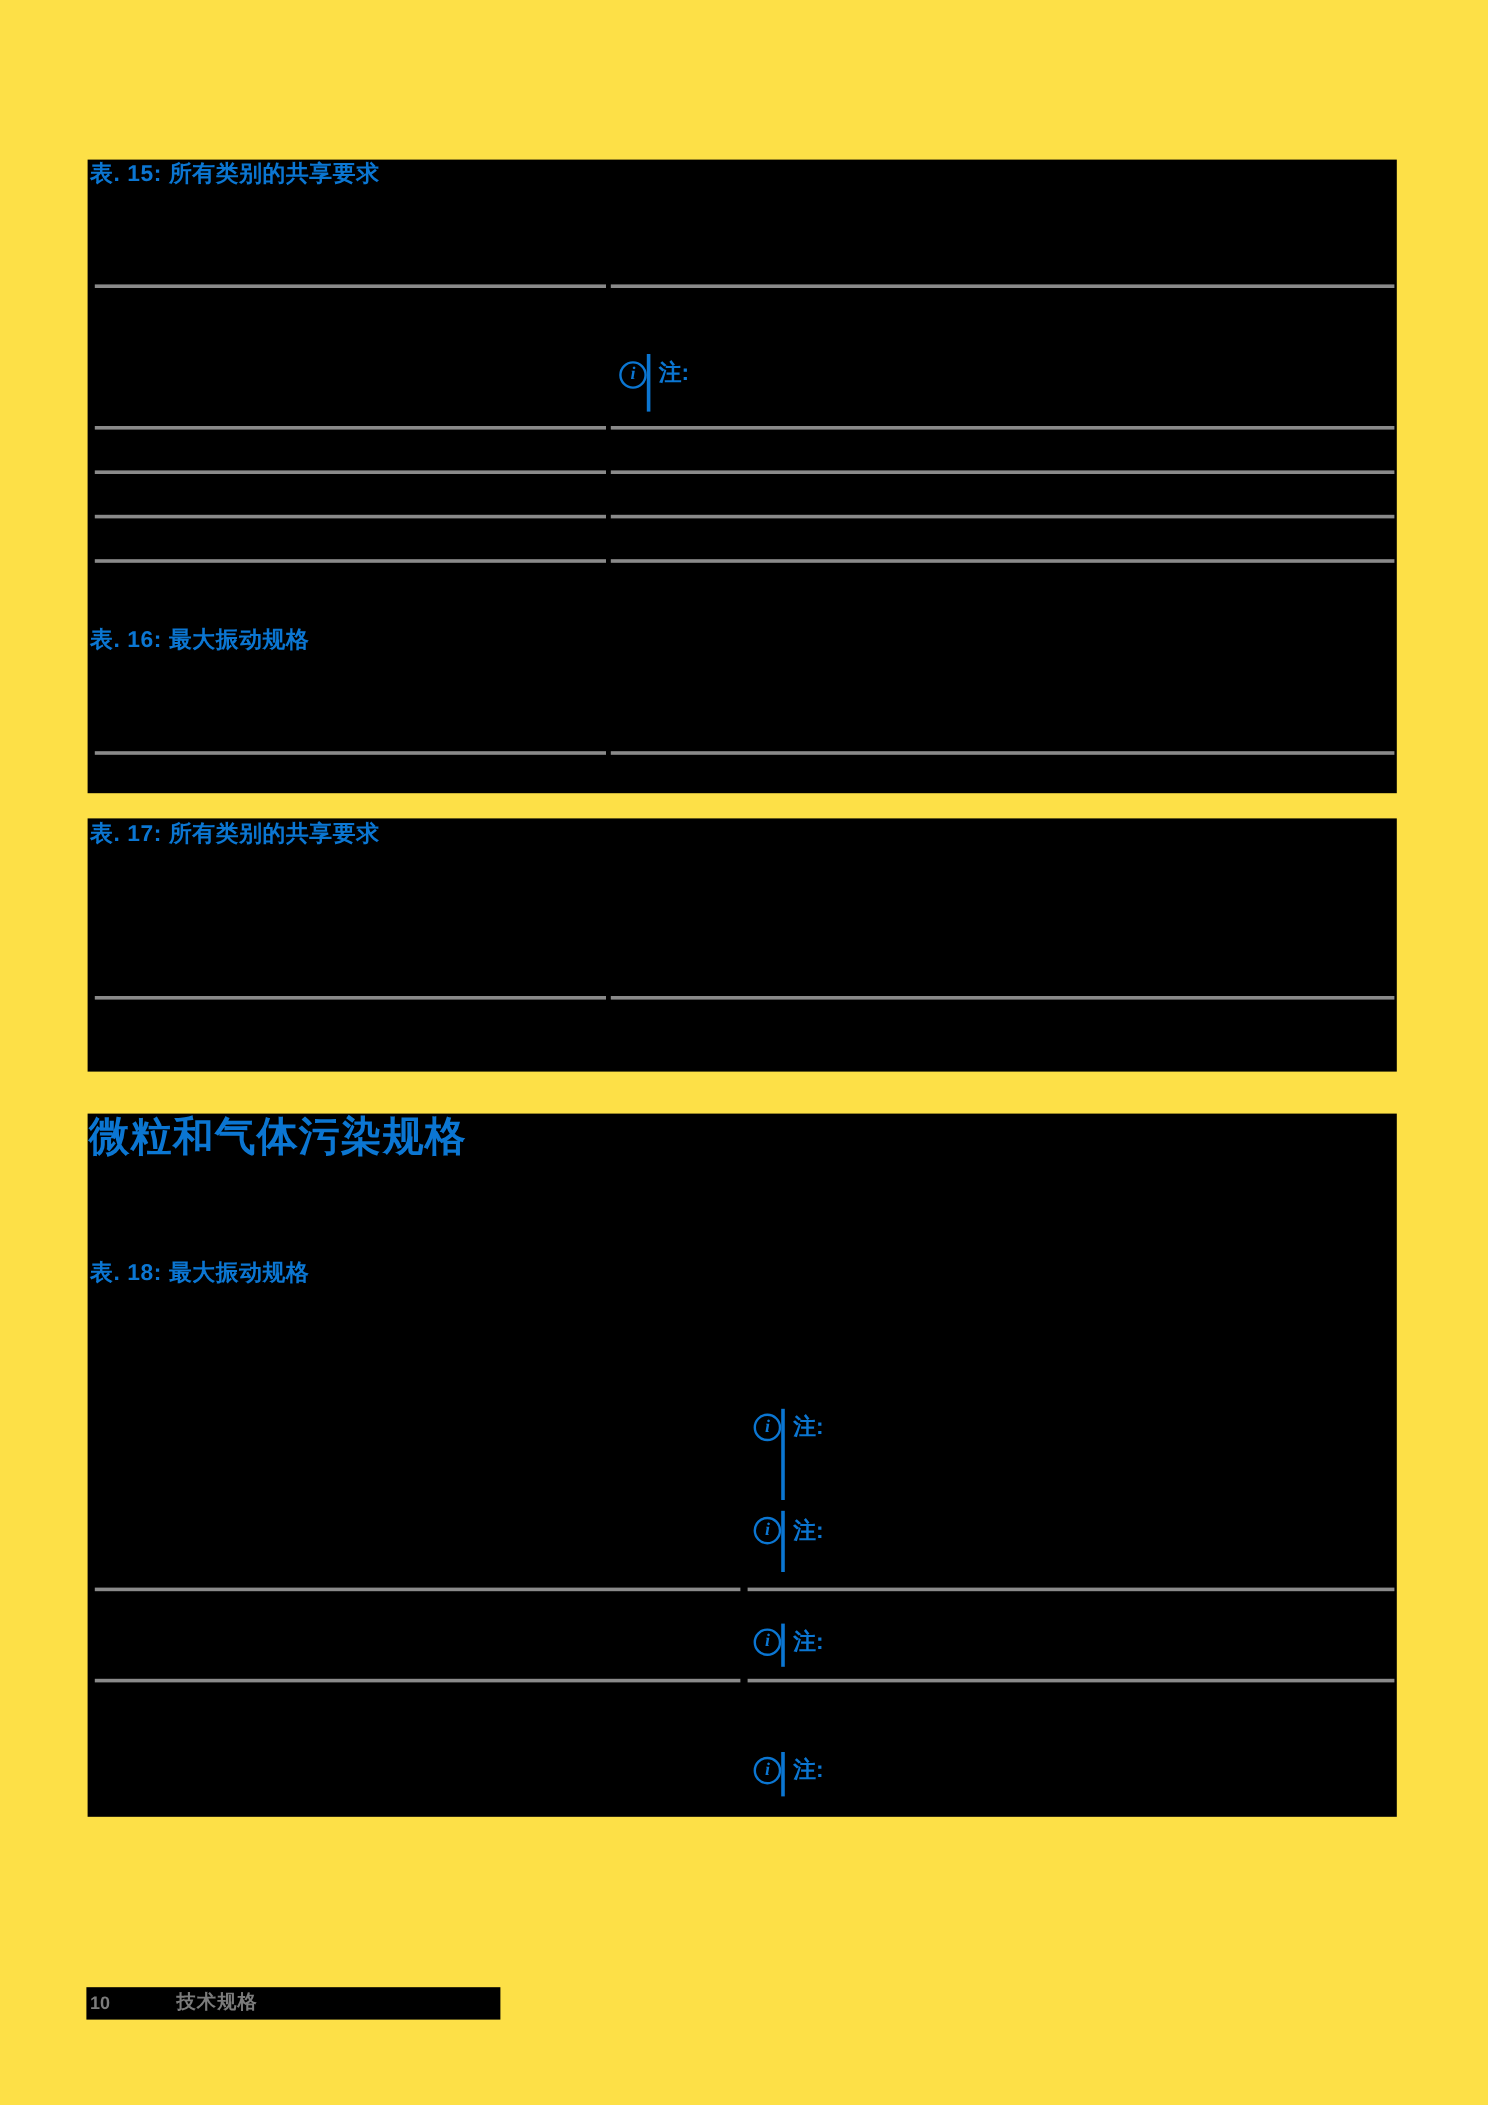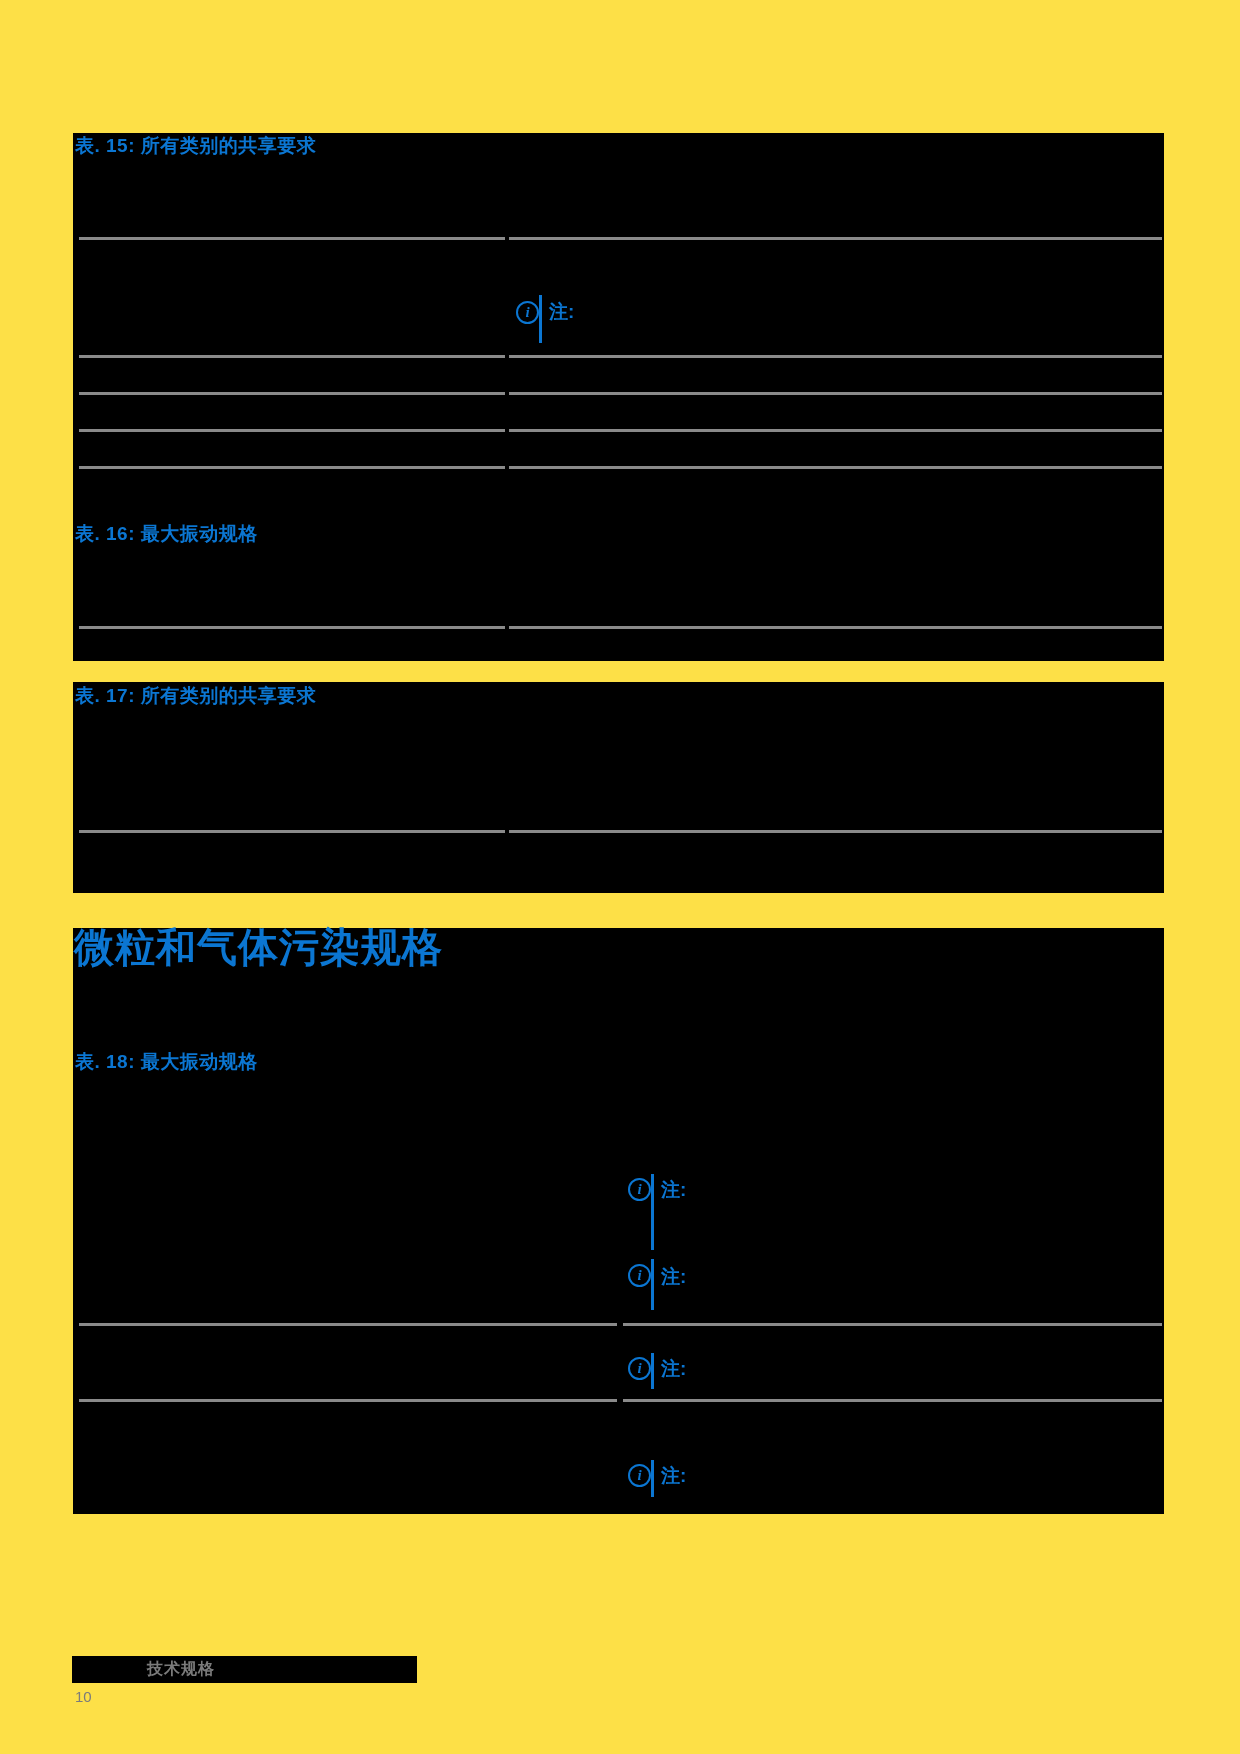--- a/index.html
+++ b/index.html
@@ -9,37 +9,37 @@
     font-family:"Liberation Sans", sans-serif;
     position:relative;
   }
   .page{position:absolute;left:0;top:0;width:1240px;height:1754px;background:#fde047;overflow:hidden;}
   .block{position:absolute;background:#000000;}
   .caption{
     position:absolute;color:#0b76d2;font-weight:bold;font-size:19px;line-height:21px;
     white-space:nowrap;letter-spacing:0.5px;
   }
   .section-heading{
-    position:absolute;color:#0b76d2;font-weight:bold;font-size:40px;line-height:37px;
+    position:absolute;color:#0b76d2;font-weight:bold;font-size:34px;line-height:37px;
     white-space:nowrap;letter-spacing:1px;
   }
   .divider{position:absolute;height:3px;background:#8a8a8a;}
   .note-icon{
     position:absolute;width:23px;height:23px;box-sizing:border-box;
     border:2px solid #0b76d2;border-radius:50%;
     color:#0b76d2;font-family:"Liberation Serif", serif;font-style:italic;font-weight:bold;
     font-size:15px;line-height:19px;text-align:center;
   }
   .note-bar{position:absolute;width:3px;background:#0b76d2;}
   .note-label{
     position:absolute;color:#0b76d2;font-weight:bold;font-size:19px;line-height:21px;white-space:nowrap;
   }
   .footer-bar{position:absolute;left:72px;top:1656px;width:345px;height:27px;background:#000000;}
   .footer-pagenum{
-    position:absolute;left:75px;top:1661px;color:#7b7b7b;font-weight:normal;font-size:15px;line-height:17px;margin-top:27px;
+    position:absolute;left:75px;top:1661px;color:#7b7b7b;font-weight:bold;font-size:15px;line-height:17px;
   }
   .footer-chapter{
     position:absolute;left:147px;top:1658px;color:#7b7b7b;font-weight:bold;font-size:16px;line-height:22px;
     letter-spacing:1px;white-space:nowrap;text-align:center;
   }
 </style>
 </head>
 <body>
 
 <div class="page">

